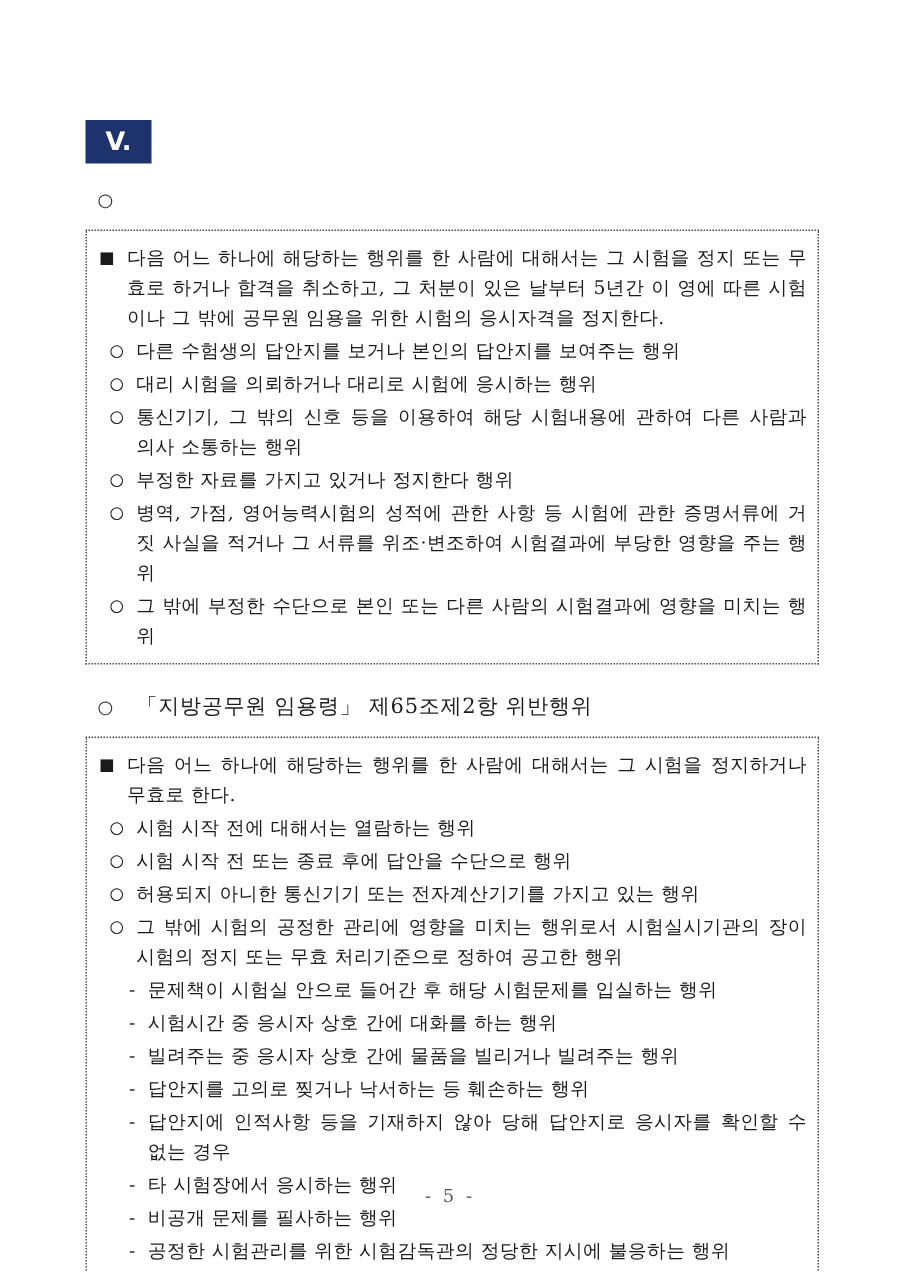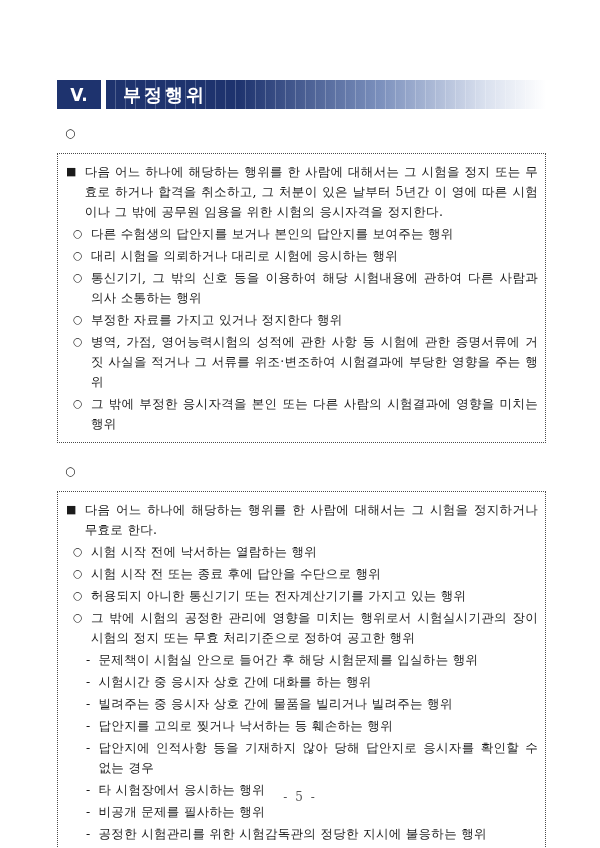--- a/index.html
+++ b/index.html
@@ -76,23 +76,20 @@
     letter-spacing:2px;
   }
 </style>
 </head>
 <body>
 
 <div class="page">
 
   <div class="header">
     <div class="hnum">V.</div>
-    <div class="hbar">
-      <span>부정행위</span>
-    </div>
   </div>
 
   <div>
     <div class="sec-heading">
       <span class="sec-bullet">○</span>
     </div>
     <div class="box">
       <div class="item lead">
         <span class="marker">■</span>
         <span class="txt">다음 어느 하나에 해당하는 행위를 한 사람에 대해서는 그 시험을 정지 또는 무효로 하거나 합격을 취소하고, 그 처분이 있은 날부터 5년간 이 영에 따른 시험이나 그 밖에 공무원 임용을 위한 시험의 응시자격을 정지한다.</span>
@@ -112,37 +109,38 @@
       <div class="item lvl1">
         <span class="marker">○</span>
         <span class="txt">부정한 자료를 가지고 있거나 정지한다 행위</span>
       </div>
       <div class="item lvl1">
         <span class="marker">○</span>
         <span class="txt">병역, 가점, 영어능력시험의 성적에 관한 사항 등 시험에 관한 증명서류에 거짓 사실을 적거나 그 서류를 위조·변조하여 시험결과에 부당한 영향을 주는 행위</span>
       </div>
       <div class="item lvl1">
         <span class="marker">○</span>
-        <span class="txt">그 밖에 부정한 응시자격을 본인 또는 다른 사람의 시험결과에 영향을 미치는 행위</span>
+        <span class="txt">그 밖에 부정한 수단으로 본인 또는 다른 사람의 시험결과에 영향을 미치는 행위</span>
       </div>
     </div>
   </div>
 
   <div style="margin-top:18px;">
     <div class="sec-heading">
       <span class="sec-bullet">○</span>
+      <span>「지방공무원 임용령」 제65조제2항 위반행위</span>
     </div>
     <div class="box">
       <div class="item lead">
         <span class="marker">■</span>
         <span class="txt">다음 어느 하나에 해당하는 행위를 한 사람에 대해서는 그 시험을 정지하거나 무효로 한다.</span>
       </div>
       <div class="item lvl1">
         <span class="marker">○</span>
-        <span class="txt">시험 시작 전에 낙서하는 열람하는 행위</span>
+        <span class="txt">시험 시작 전에 대해서는 열람하는 행위</span>
       </div>
       <div class="item lvl1">
         <span class="marker">○</span>
         <span class="txt">시험 시작 전 또는 종료 후에 답안을 수단으로 행위</span>
       </div>
       <div class="item lvl1">
         <span class="marker">○</span>
         <span class="txt">허용되지 아니한 통신기기 또는 전자계산기기를 가지고 있는 행위</span>
       </div>
       <div class="item lvl1">

